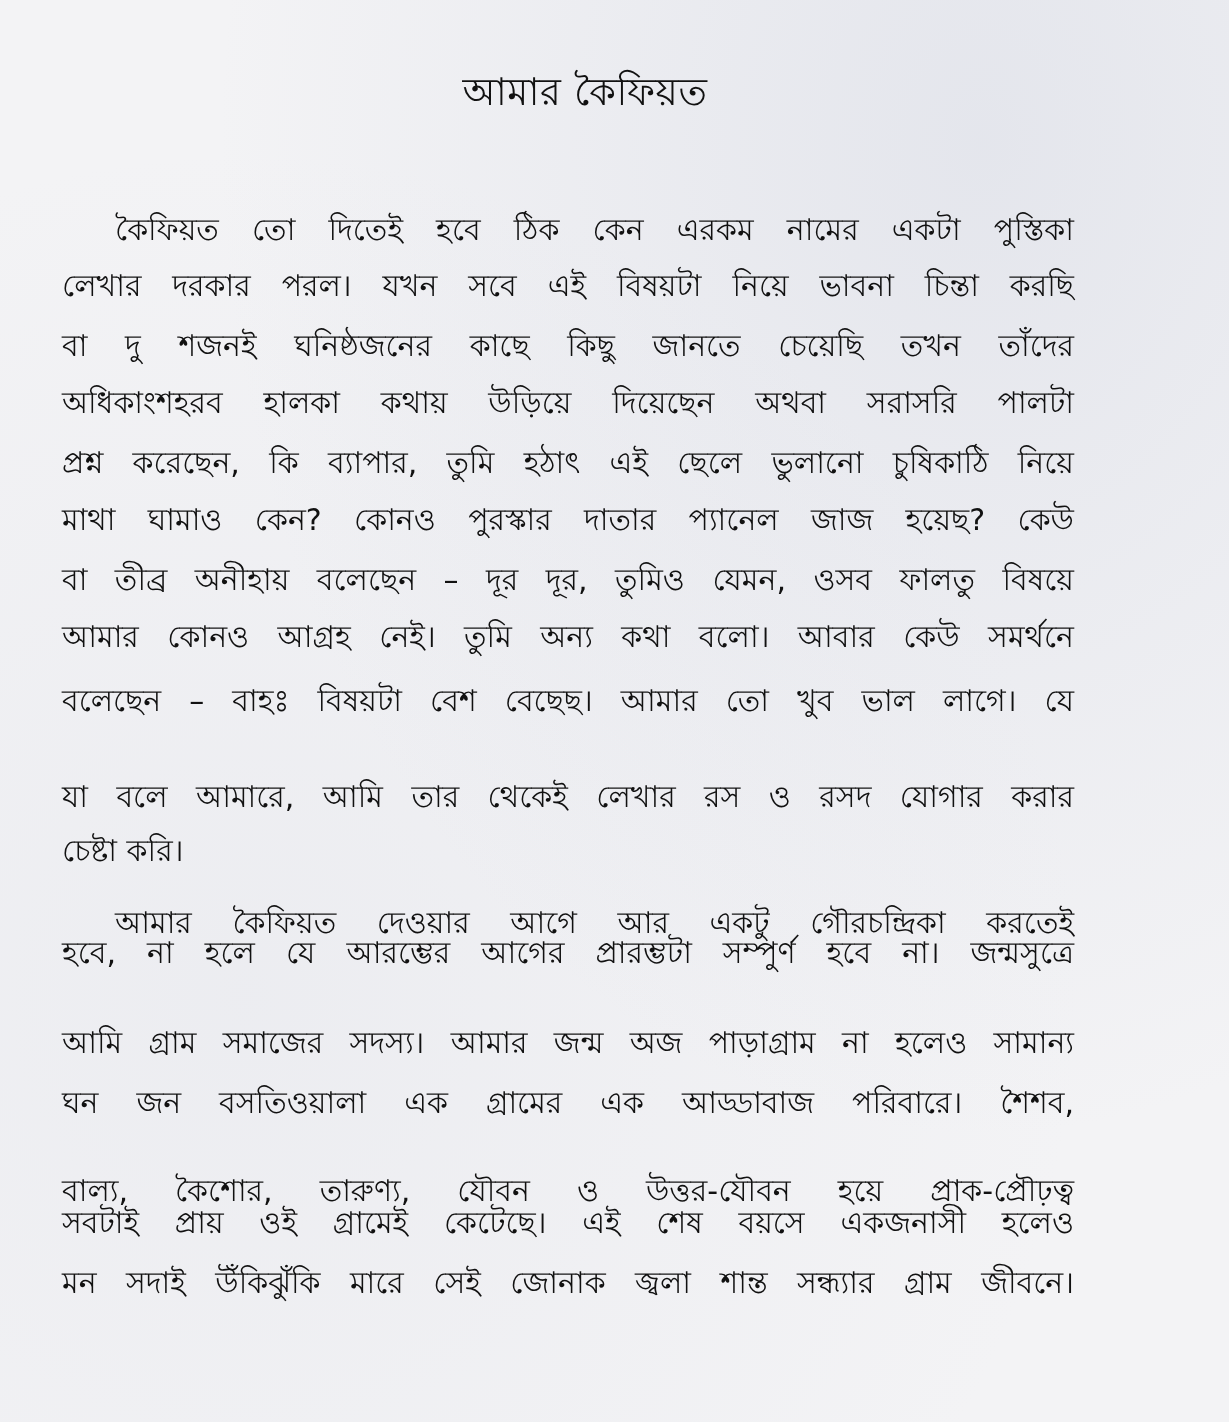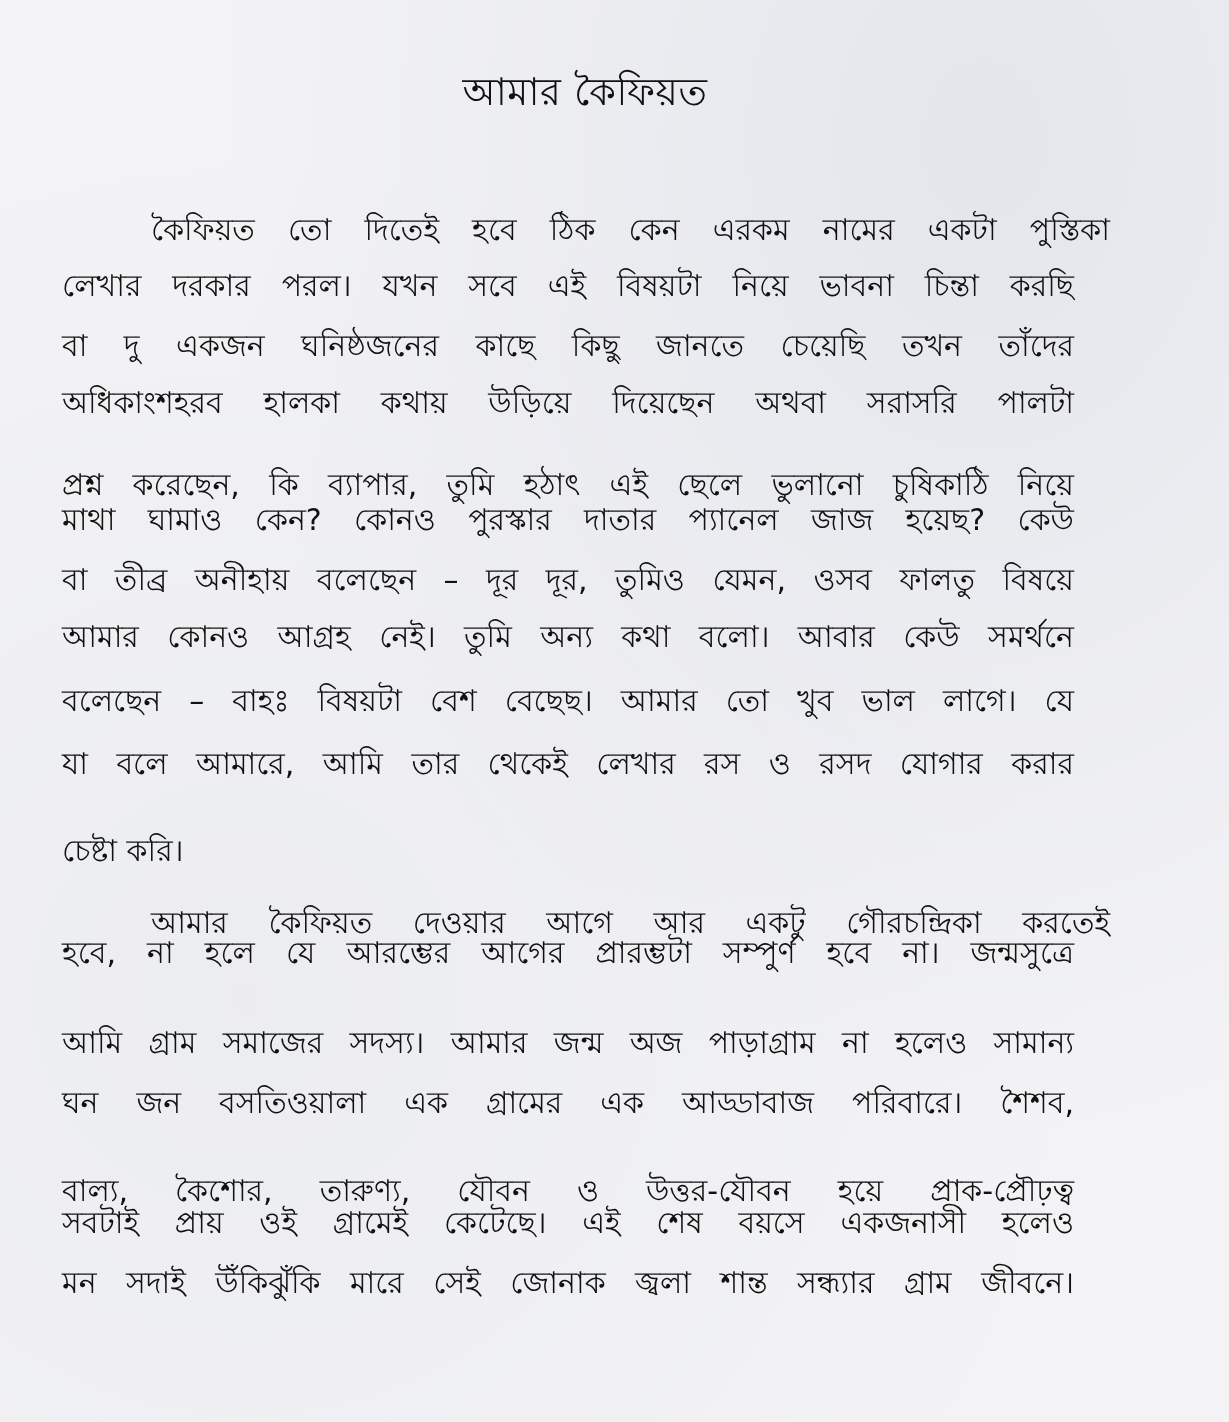--- a/index.html
+++ b/index.html
@@ -46,40 +46,39 @@
       white-space: nowrap;
       text-align: justify;
       text-align-last: justify;
     }
     .line.last {
       text-align-last: left;
     }
     .line.indent {
       left: 115px;
       width: 959px;
-      margin-left: 36px;
     }
   </style>
 </head>
 <body>
 
 <div class="page">
   <h1 class="title">আমার কৈফিয়ত</h1>
 
   <div>
     <div class="line indent" style="top:205px">কৈফিয়ত তো দিতেই হবে ঠিক কেন এরকম নামের একটা পুস্তিকা</div>
     <div class="line" style="top:261px">লেখার দরকার পরল। যখন সবে এই বিষয়টা নিয়ে ভাবনা চিন্তা করছি</div>
-    <div class="line" style="top:321px">বা দু একজন ঘনিষ্ঠজনের কাছে কিছু জানতে চেয়েছি তখন তাঁদের</div>
+    <div class="line" style="top:321px">বা দু শজনই ঘনিষ্ঠজনের কাছে কিছু জানতে চেয়েছি তখন তাঁদের</div>
     <div class="line" style="top:378px">অধিকাংশহরব হালকা কথায় উড়িয়ে দিয়েছেন অথবা সরাসরি পালটা</div>
-    <div class="line" style="top:460px">প্রশ্ন করেছেন, কি ব্যাপার, তুমি হঠাৎ এই ছেলে ভুলানো চুষিকাঠি নিয়ে</div>
+    <div class="line" style="top:438px">প্রশ্ন করেছেন, কি ব্যাপার, তুমি হঠাৎ এই ছেলে ভুলানো চুষিকাঠি নিয়ে</div>
     <div class="line" style="top:495px">মাথা ঘামাও কেন? কোনও পুরস্কার দাতার প্যানেল জাজ হয়েছ? কেউ</div>
     <div class="line" style="top:555px">বা তীব্র অনীহায় বলেছেন – দূর দূর, তুমিও যেমন, ওসব ফালতু বিষয়ে</div>
     <div class="line" style="top:612px">আমার কোনও আগ্রহ নেই। তুমি অন্য কথা বলো। আবার কেউ সমর্থনে</div>
     <div class="line" style="top:676px">বলেছেন – বাহঃ বিষয়টা বেশ বেছেছ। আমার তো খুব ভাল লাগে। যে</div>
-    <div class="line" style="top:739px">যা বলে আমারে, আমি তার থেকেই লেখার রস ও রসদ যোগার করার</div>
+    <div class="line" style="top:772px">যা বলে আমারে, আমি তার থেকেই লেখার রস ও রসদ যোগার করার</div>
     <div class="line last" style="top:826px">চেষ্টা করি।</div>
   </div>
 
   <div>
     <div class="line indent" style="top:898px">আমার কৈফিয়ত দেওয়ার আগে আর একটু গৌরচন্দ্রিকা করতেই</div>
     <div class="line" style="top:928px">হবে, না হলে যে আরম্ভের আগের প্রারম্ভটা সম্পুর্ণ হবে না। জন্মসুত্রে</div>
     <div class="line" style="top:1018px">আমি গ্রাম সমাজের সদস্য। আমার জন্ম অজ পাড়াগ্রাম না হলেও সামান্য</div>
     <div class="line" style="top:1078px">ঘন জন বসতিওয়ালা এক গ্রামের এক আড্ডাবাজ পরিবারে। শৈশব,</div>
     <div class="line" style="top:1166px">বাল্য, কৈশোর, তারুণ্য, যৌবন ও উত্তর-যৌবন  হয়ে প্রাক-প্রৌঢ়ত্ব</div>
     <div class="line" style="top:1198px">সবটাই প্রায় ওই গ্রামেই কেটেছে। এই শেষ বয়সে একজনাসী হলেও</div>

